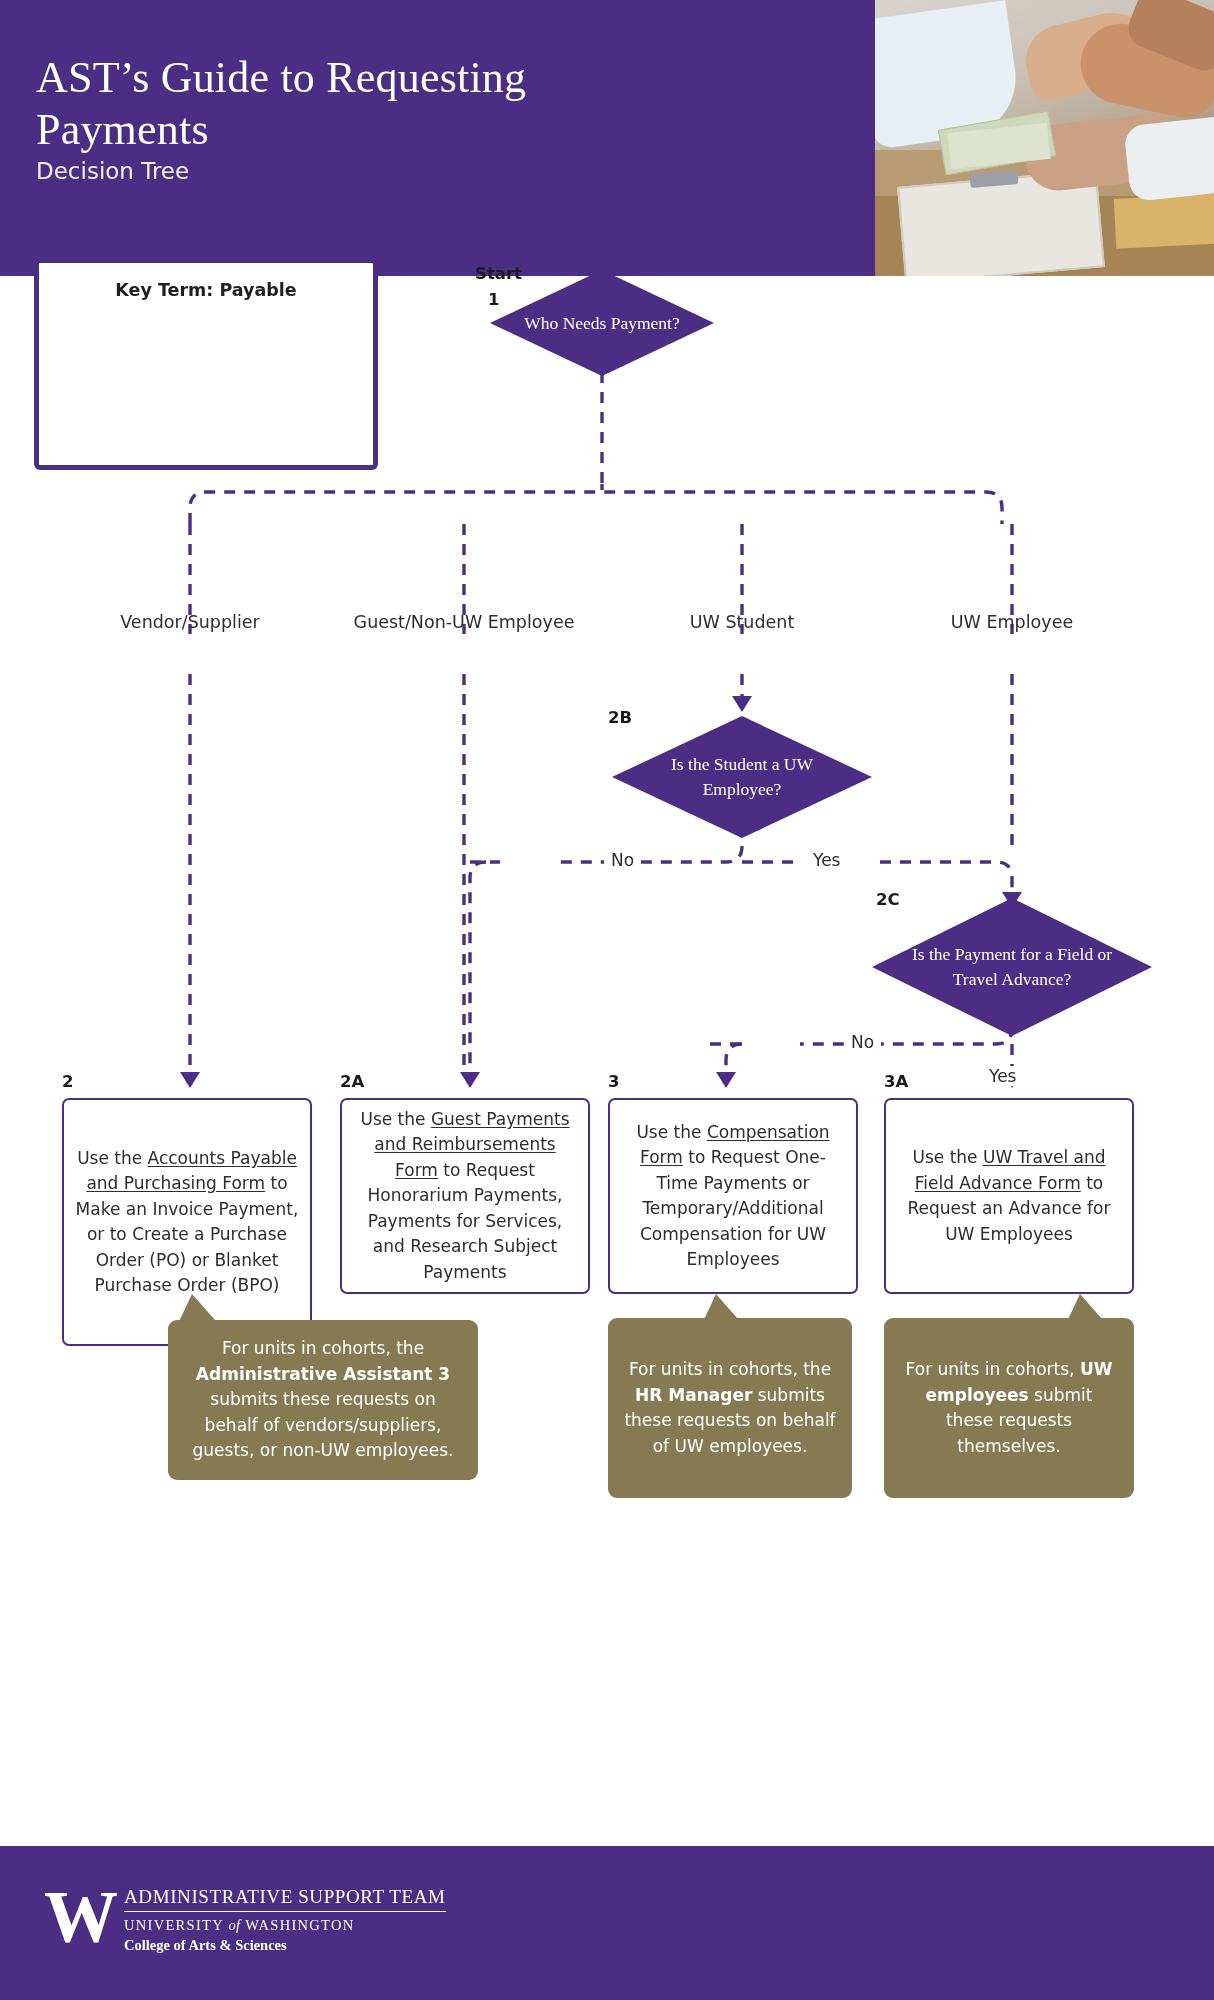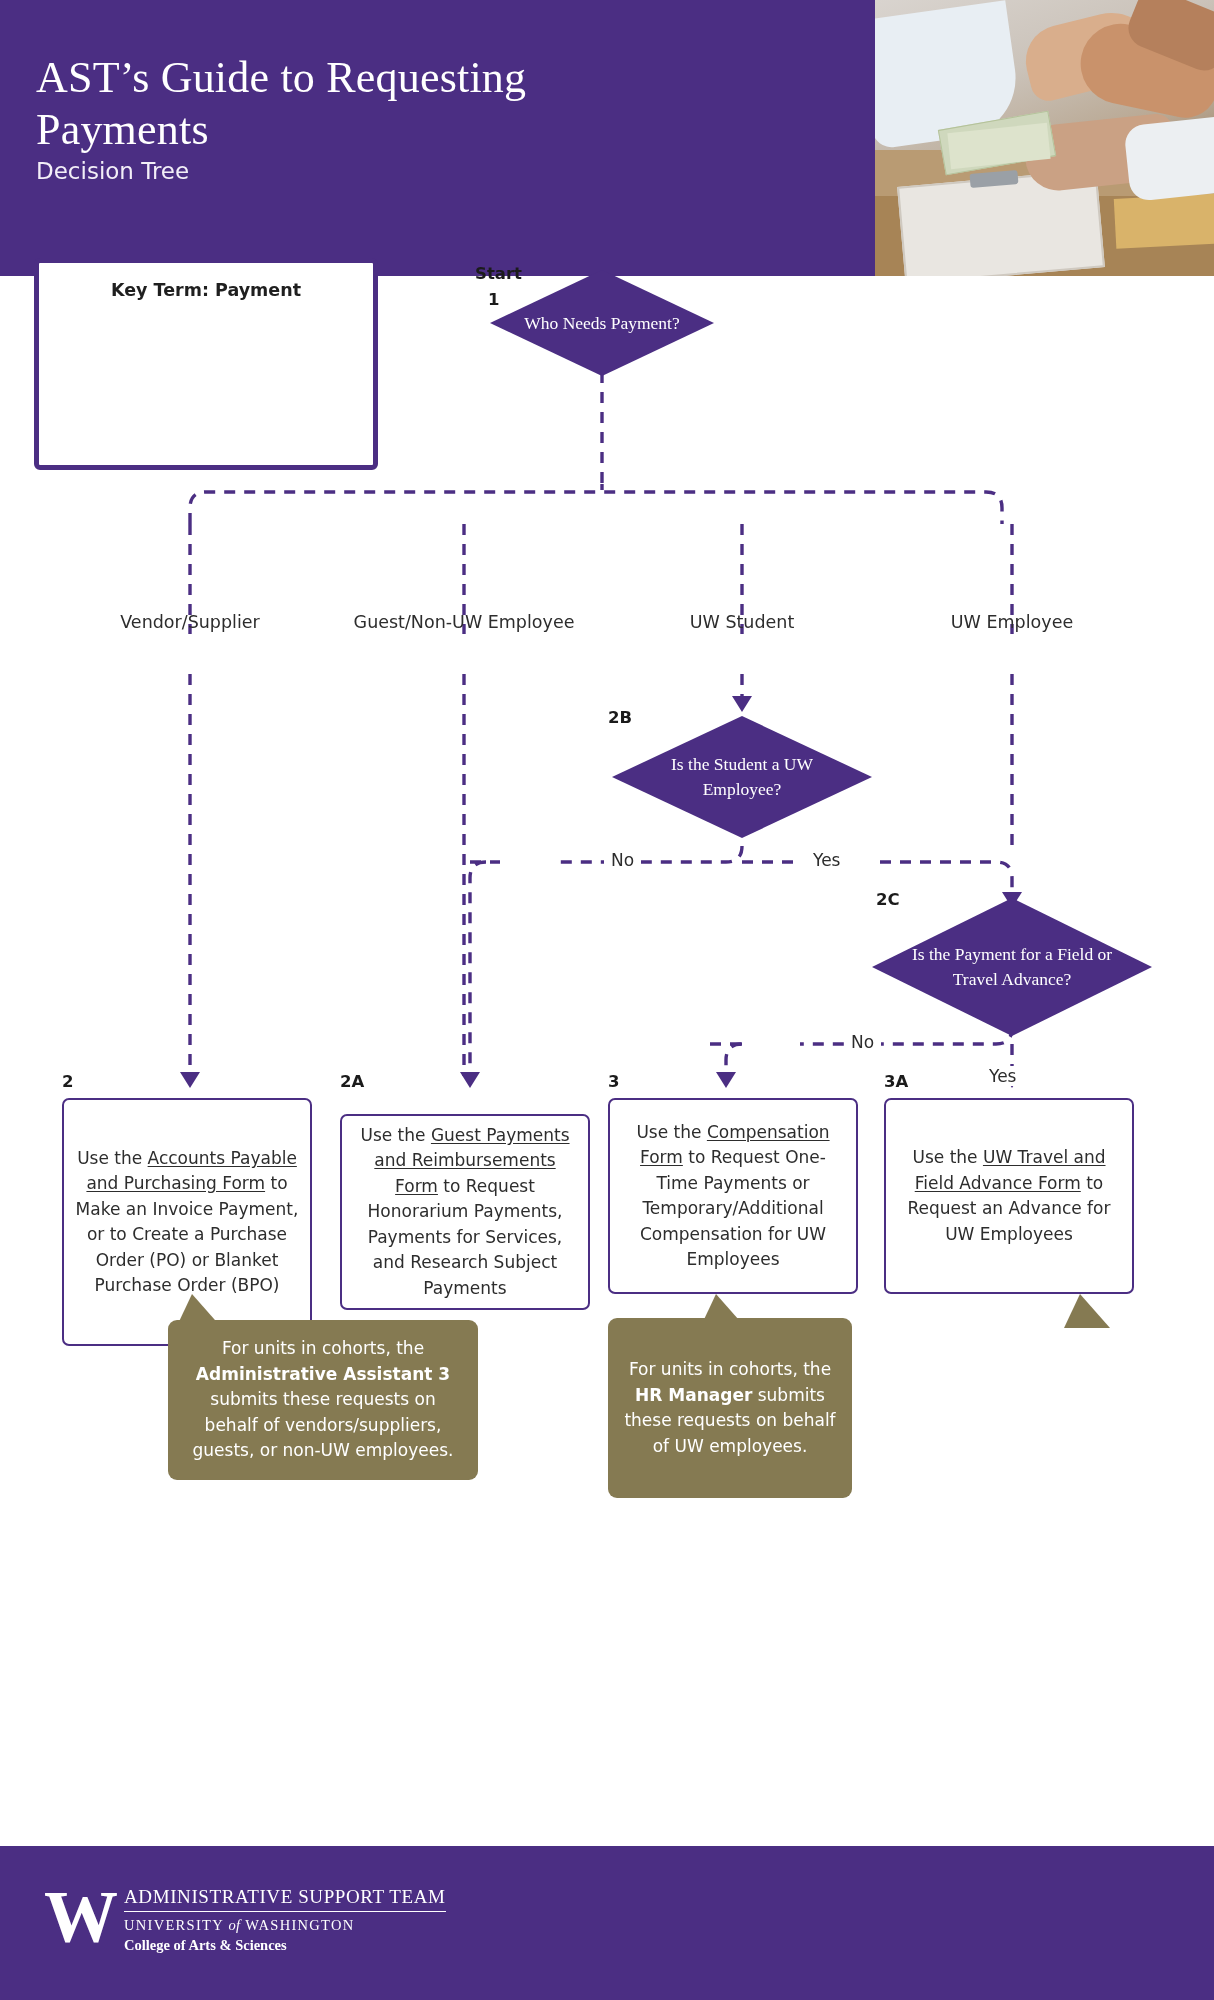--- a/index.html
+++ b/index.html
@@ -233,21 +233,21 @@
       <polygon points="742,436 732,420 752,420"></polygon>
       <polygon points="1012,632 1002,616 1022,616 "></polygon>
       <polygon points="190,812 180,796 200,796"></polygon>
       <polygon points="470,812 460,796 480,796"></polygon>
       <polygon points="726,812 716,796 736,796"></polygon>
       <polygon points="1012,812 1002,796 1022,796"></polygon>
     </g>
   </svg>
 
   <div class="keybox">
-    <span class="kt-title">Key Term: Payment</span>
+    <span class="kt-title">Key Term: Payable</span>
   </div>
 
   <div class="start-label" style="left:475px; top:-12px;">Start</div>
   <div class="step-num" style="left:488px; top:14px;">1</div>
   <div class="diamond" style="left:490px; top:-6px; width:224px; height:106px;">
     <span>Who Needs Payment?</span>
   </div>
 
   <div class="branch-label" style="left:90px; top:336px; width:200px;">Vendor/Supplier</div>
   <div class="branch-label" style="left:334px; top:336px; width:260px;">Guest/Non-UW Employee</div>
@@ -269,21 +269,21 @@
   <div class="edge-label" style="left:982px; top:790px;">Yes</div>
 
   <div class="step-num" style="left:62px; top:796px;">2</div>
   <div class="resultbox" style="left:62px; top:822px; width:250px; height:248px;">
     <div>
       <span>Use the </span><u>Accounts Payable and Purchasing Form</u><span> to Make an Invoice Payment, or to Create a Purchase Order (PO) or Blanket Purchase Order (BPO)</span>
     </div>
   </div>
 
   <div class="step-num" style="left:340px; top:796px;">2A</div>
-  <div class="resultbox" style="left:340px; top:822px; width:250px; height:196px;margin-top:16px;">
+  <div class="resultbox" style="left:340px; top:822px; width:250px; height:196px;">
     <div>
       <span>Use the </span><u>Guest Payments and Reimbursements Form</u><span> to Request Honorarium Payments, Payments for Services, and Research Subject Payments</span>
     </div>
   </div>
 
   <div class="step-num" style="left:608px; top:796px;">3</div>
   <div class="resultbox" style="left:608px; top:822px; width:250px; height:196px;">
     <div>
       <span>Use the </span><u>Compensation Form</u><span> to Request One-Time Payments or Temporary/Additional Compensation for UW Employees</span>
     </div>
@@ -304,20 +304,25 @@
   </div>
 
   <div class="callout-tail" style="left:700px; top:1018px;"></div>
   <div class="callout" style="left:608px; top:1042px; width:244px; height:180px;">
     <div>
       <span>For units in cohorts, the </span><b>HR Manager</b><span> submits these requests on behalf of UW employees.</span>
     </div>
   </div>
 
   <div class="callout-tail" style="left:1064px; top:1018px;"></div>
+  <div class="callout" style="left:884px; top:1042px; width:250px; height:180px;">
+    <div>
+      <span>For units in cohorts, </span><b>UW employees</b><span> submit these requests themselves.</span>
+    </div>
+  </div>
 
 </div>
 
 <div class="footer">
   <div class="logo-w">W</div>
   <div class="logo-text">
     <div class="logo-line1">ADMINISTRATIVE SUPPORT TEAM</div>
     <div class="logo-line2"><span>UNIVERSITY </span><i>of</i><span> WASHINGTON</span></div>
     <div class="logo-line3">College of Arts &amp; Sciences</div>
   </div>

